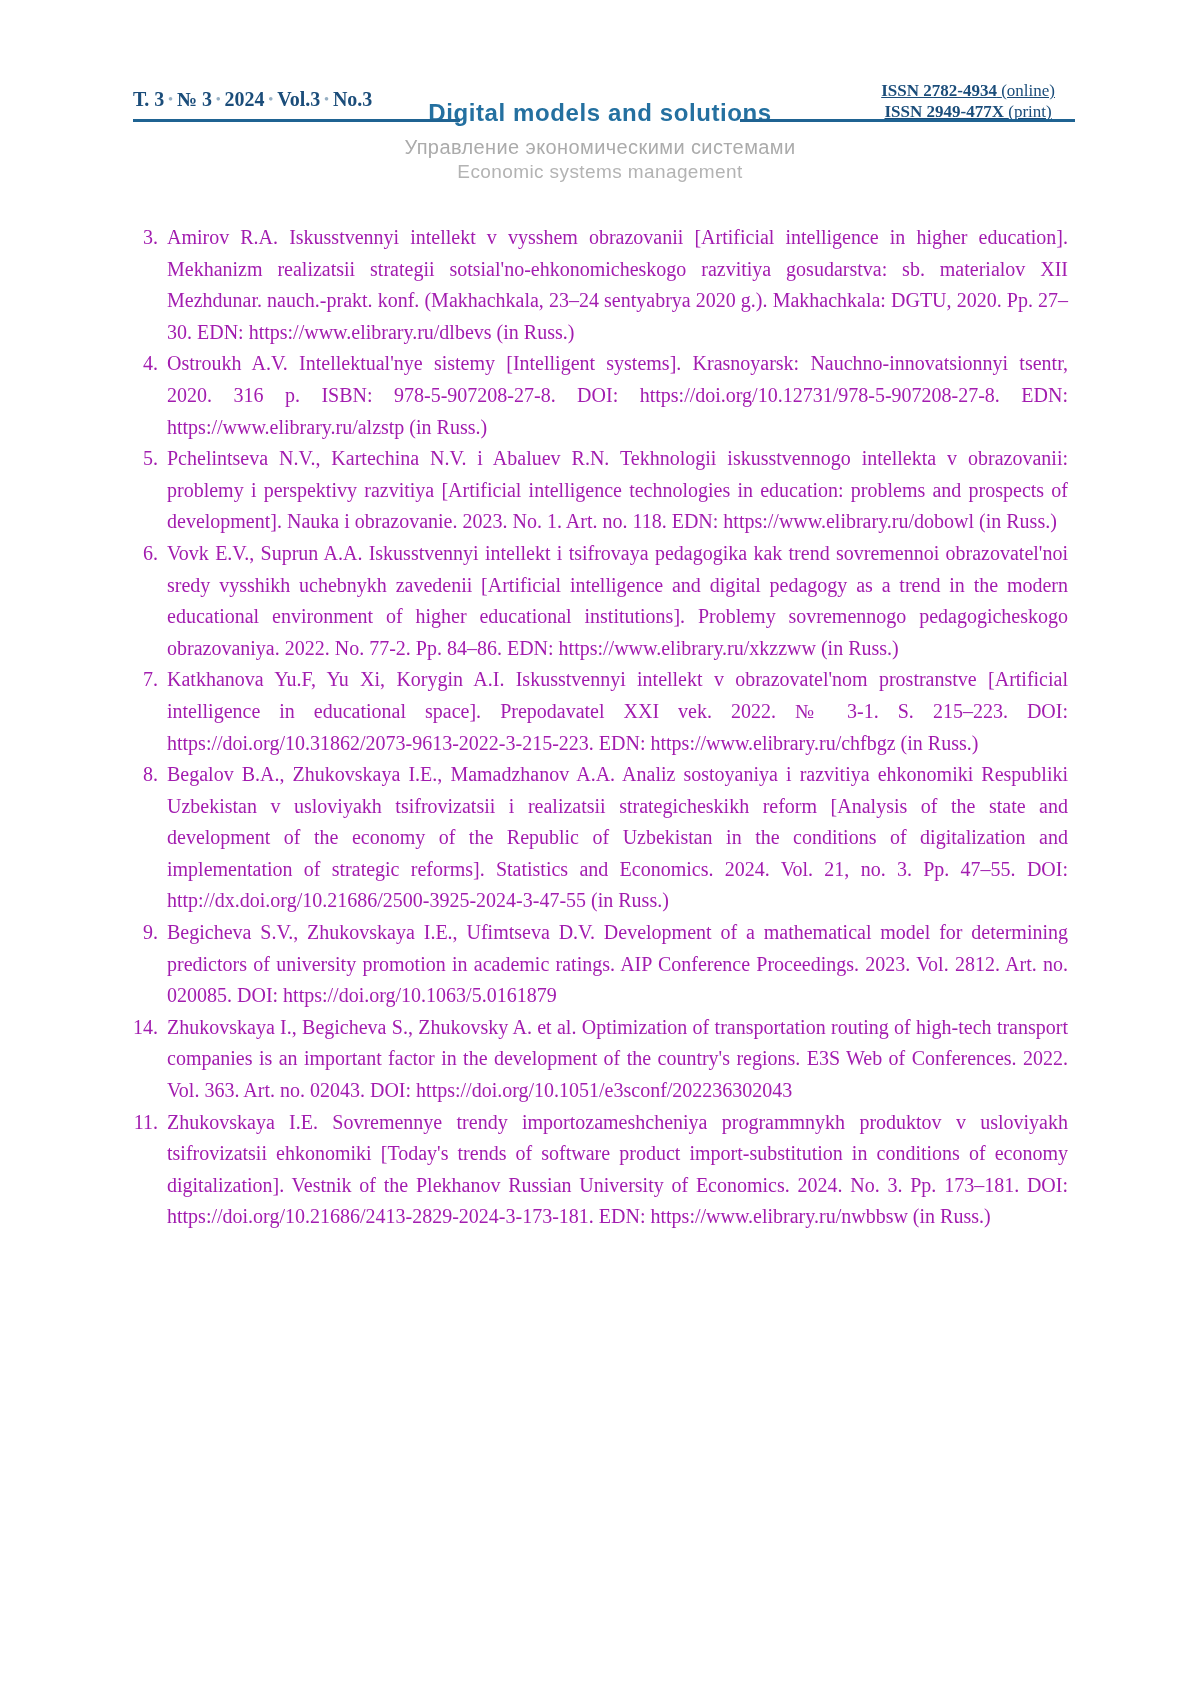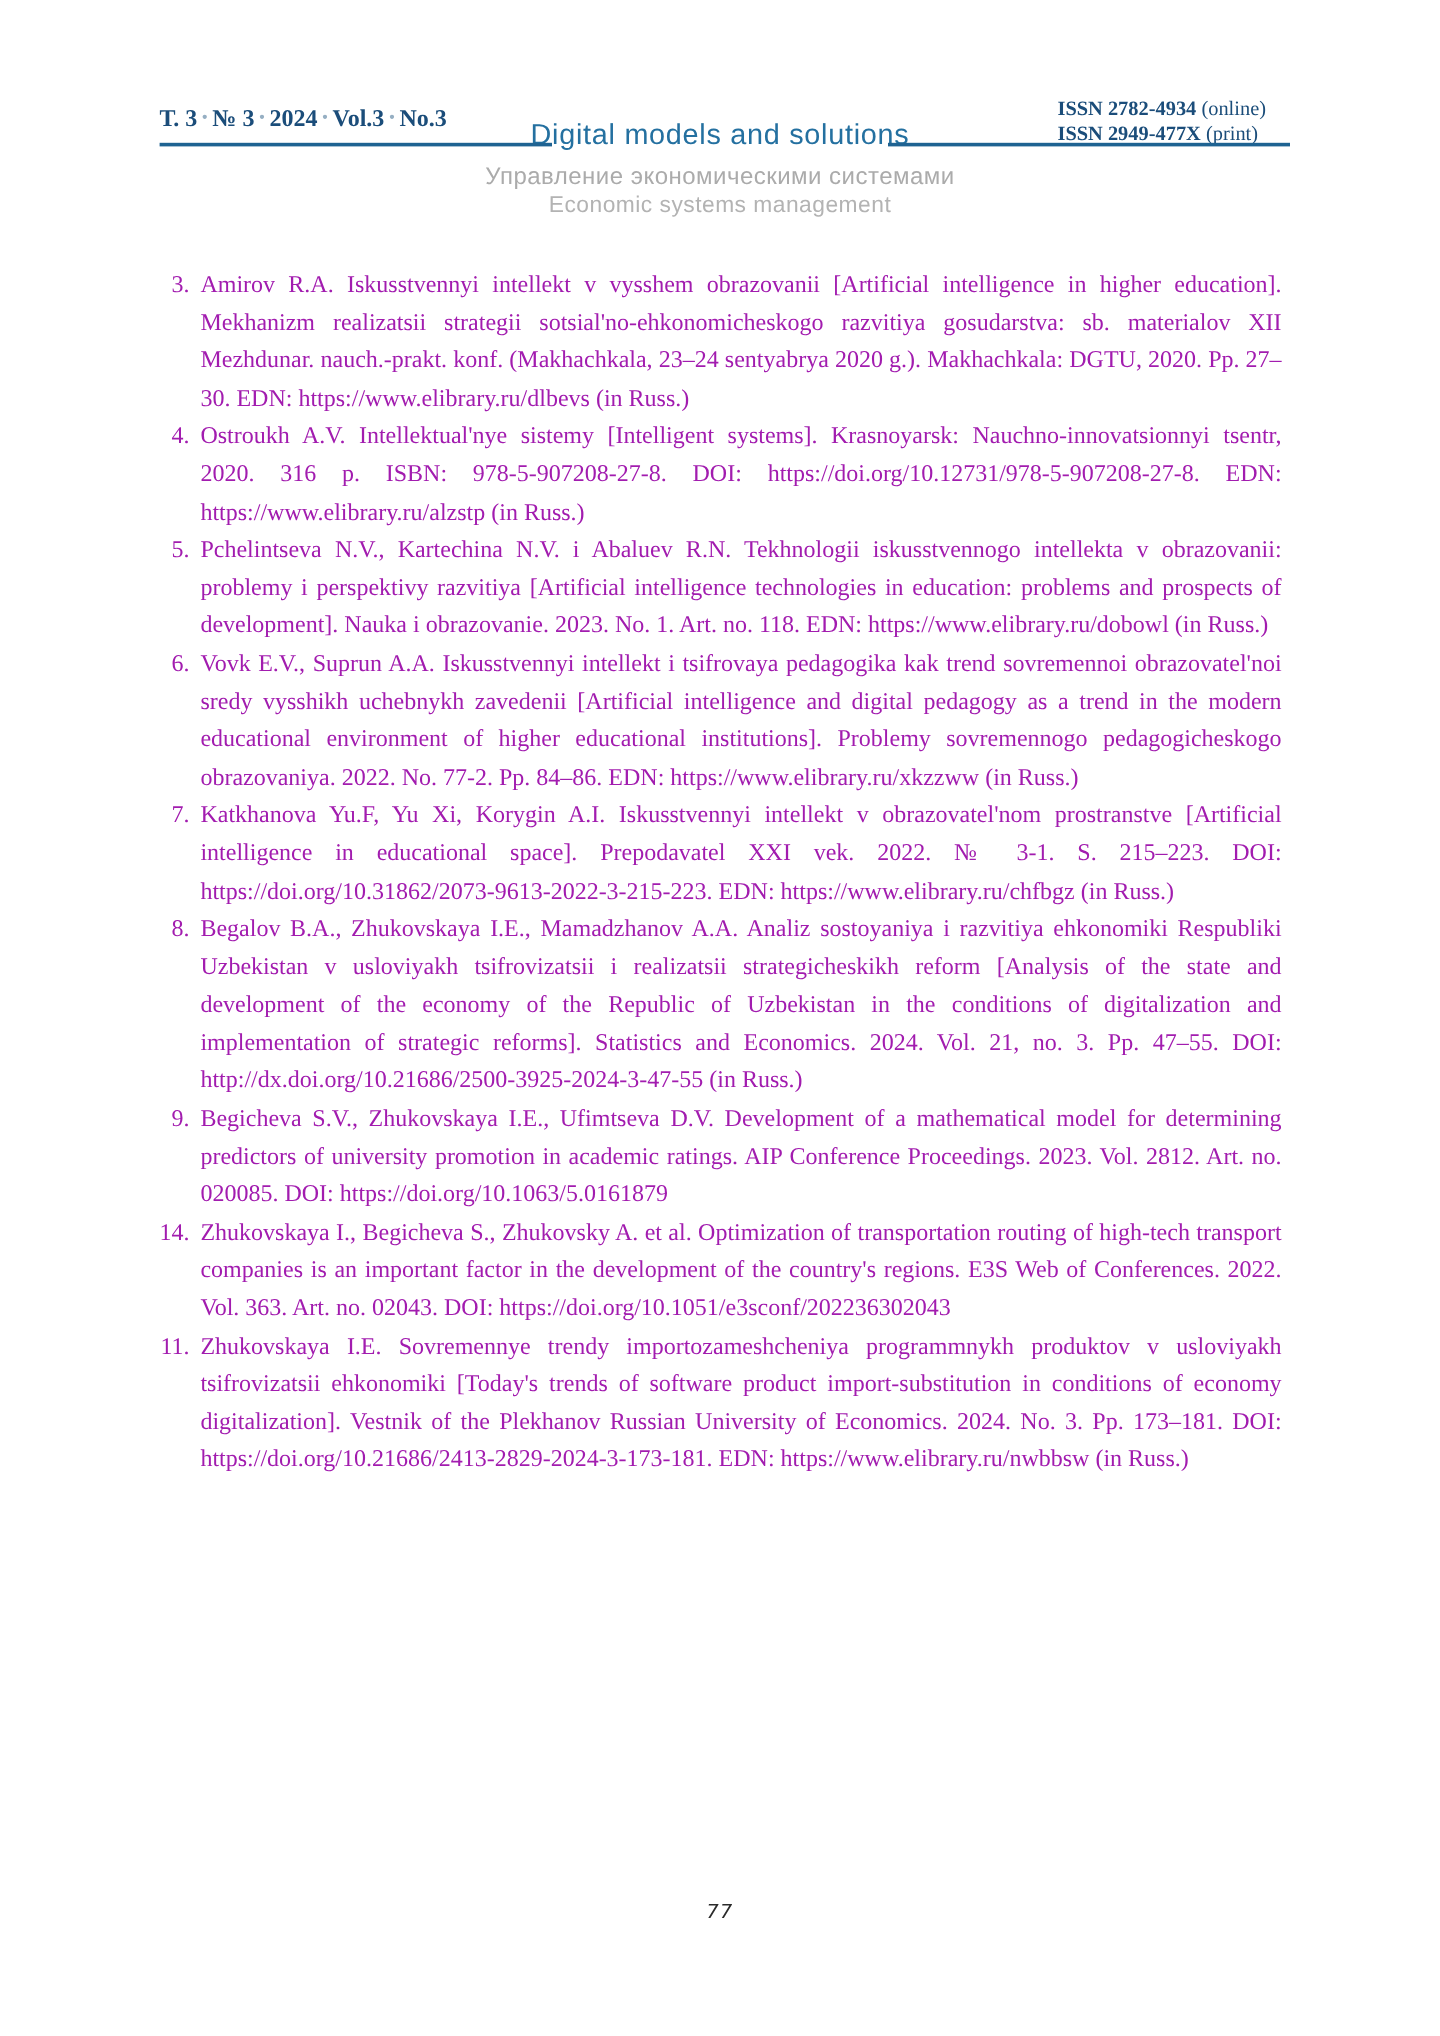--- a/index.html
+++ b/index.html
@@ -19,27 +19,27 @@
   .dot-sep { color:#96afc3; font-size:13px; vertical-align:3px; padding:0 4px; font-weight:bold; }
 
   .title-ru {
     position:absolute; left:0; right:0; top:70px; text-align:center;
     font-family:"Liberation Sans", sans-serif;
     font-size:27px; font-weight:700; color:#2470a0; letter-spacing:0.4px;
   }
   .title-en {
     position:absolute; left:0; right:0; top:99px; text-align:center;
     font-family:"Liberation Sans", sans-serif;
-    font-size:24px; font-weight:400; color:#2470a0; letter-spacing:0.6px;
+    font-size:24px; font-weight:700; color:#2470a0; letter-spacing:0.6px;
   }
 
   .issn {
-    position:absolute; right:145px; top:80px; text-align:left;
+    position:absolute; right:145px; top:80px; text-align:center;
     font-family:"Liberation Serif", serif;
-    font-size:17px; font-weight:bold; color:#1b4d7a; line-height:21px; white-space:nowrap;
+    font-size:17px; font-weight:bold; color:#1b4d7a; line-height:21px; white-space:nowrap;text-decoration:underline;
   }
   .issn .suffix { font-weight:normal; }
 
   .rule { position:absolute; top:119px; height:3px; background:#1f6392; }
   .rule-left  { left:133px; width:327px; }
   .rule-right { left:740px; width:335px; }
 
   .section-ru {
     position:absolute; left:0; right:0; top:136px; text-align:center;
     font-family:"Liberation Sans", sans-serif;
@@ -97,15 +97,14 @@
     <div class="ref"><span class="num">4.</span><span>Ostroukh A.V. Intellektual'nye sistemy [Intelligent systems]. Krasnoyarsk: Nauchno-innovatsionnyi tsentr, 2020. 316 p. ISBN: 978-5-907208-27-8. DOI: https://doi.org/10.12731/978-5-907208-27-8. EDN: https://www.elibrary.ru/alzstp (in Russ.)</span></div>
     <div class="ref"><span class="num">5.</span><span>Pchelintseva N.V., Kartechina N.V. i Abaluev R.N. Tekhnologii iskusstvennogo intellekta v obrazovanii: problemy i perspektivy razvitiya [Artificial intelligence technologies in education: problems and prospects of development]. Nauka i obrazovanie. 2023. No. 1. Art. no. 118. EDN: https://www.elibrary.ru/dobowl (in Russ.)</span></div>
     <div class="ref"><span class="num">6.</span><span>Vovk E.V., Suprun A.A. Iskusstvennyi intellekt i tsifrovaya pedagogika kak trend sovremennoi obrazovatel'noi sredy vysshikh uchebnykh zavedenii [Artificial intelligence and digital pedagogy as a trend in the modern educational environment of higher educational institutions]. Problemy sovremennogo pedagogicheskogo obrazovaniya. 2022. No. 77-2. Pp. 84–86. EDN: https://www.elibrary.ru/xkzzww (in Russ.)</span></div>
     <div class="ref"><span class="num">7.</span><span>Katkhanova Yu.F, Yu Xi, Korygin A.I. Iskusstvennyi intellekt v obrazovatel'nom prostranstve [Artificial intelligence in educational space]. Prepodavatel XXI vek. 2022. № 3-1. S. 215–223. DOI: https://doi.org/10.31862/2073-9613-2022-3-215-223. EDN: https://www.elibrary.ru/chfbgz (in Russ.)</span></div>
     <div class="ref"><span class="num">8.</span><span>Begalov B.A., Zhukovskaya I.E., Mamadzhanov A.A. Analiz sostoyaniya i razvitiya ehkonomiki Respubliki Uzbekistan v usloviyakh tsifrovizatsii i realizatsii strategicheskikh reform [Analysis of the state and development of the economy of the Republic of Uzbekistan in the conditions of digitalization and implementation of strategic reforms]. Statistics and Economics. 2024. Vol. 21, no. 3. Pp. 47–55. DOI: http://dx.doi.org/10.21686/2500-3925-2024-3-47-55 (in Russ.)</span></div>
     <div class="ref"><span class="num">9.</span><span>Begicheva S.V., Zhukovskaya I.E., Ufimtseva D.V. Development of a mathematical model for determining predictors of university promotion in academic ratings. AIP Conference Proceedings. 2023. Vol. 2812. Art. no. 020085. DOI: https://doi.org/10.1063/5.0161879</span></div>
     <div class="ref"><span class="num">14.</span><span>Zhukovskaya I., Begicheva S., Zhukovsky A. et al. Optimization of transportation routing of high-tech transport companies is an important factor in the development of the country's regions. E3S Web of Conferences. 2022. Vol. 363. Art. no. 02043. DOI: https://doi.org/10.1051/e3sconf/202236302043</span></div>
     <div class="ref"><span class="num">11.</span><span>Zhukovskaya I.E. Sovremennye trendy importozameshcheniya programmnykh produktov v usloviyakh tsifrovizatsii ehkonomiki [Today's trends of software product import-substitution in conditions of economy digitalization]. Vestnik of the Plekhanov Russian University of Economics. 2024. No. 3. Pp. 173–181. DOI: https://doi.org/10.21686/2413-2829-2024-3-173-181. EDN: https://www.elibrary.ru/nwbbsw (in Russ.)</span></div>
   </div>
 
-  <div class="page-num">77</div>
 
 </div>
 
 </body></html>

